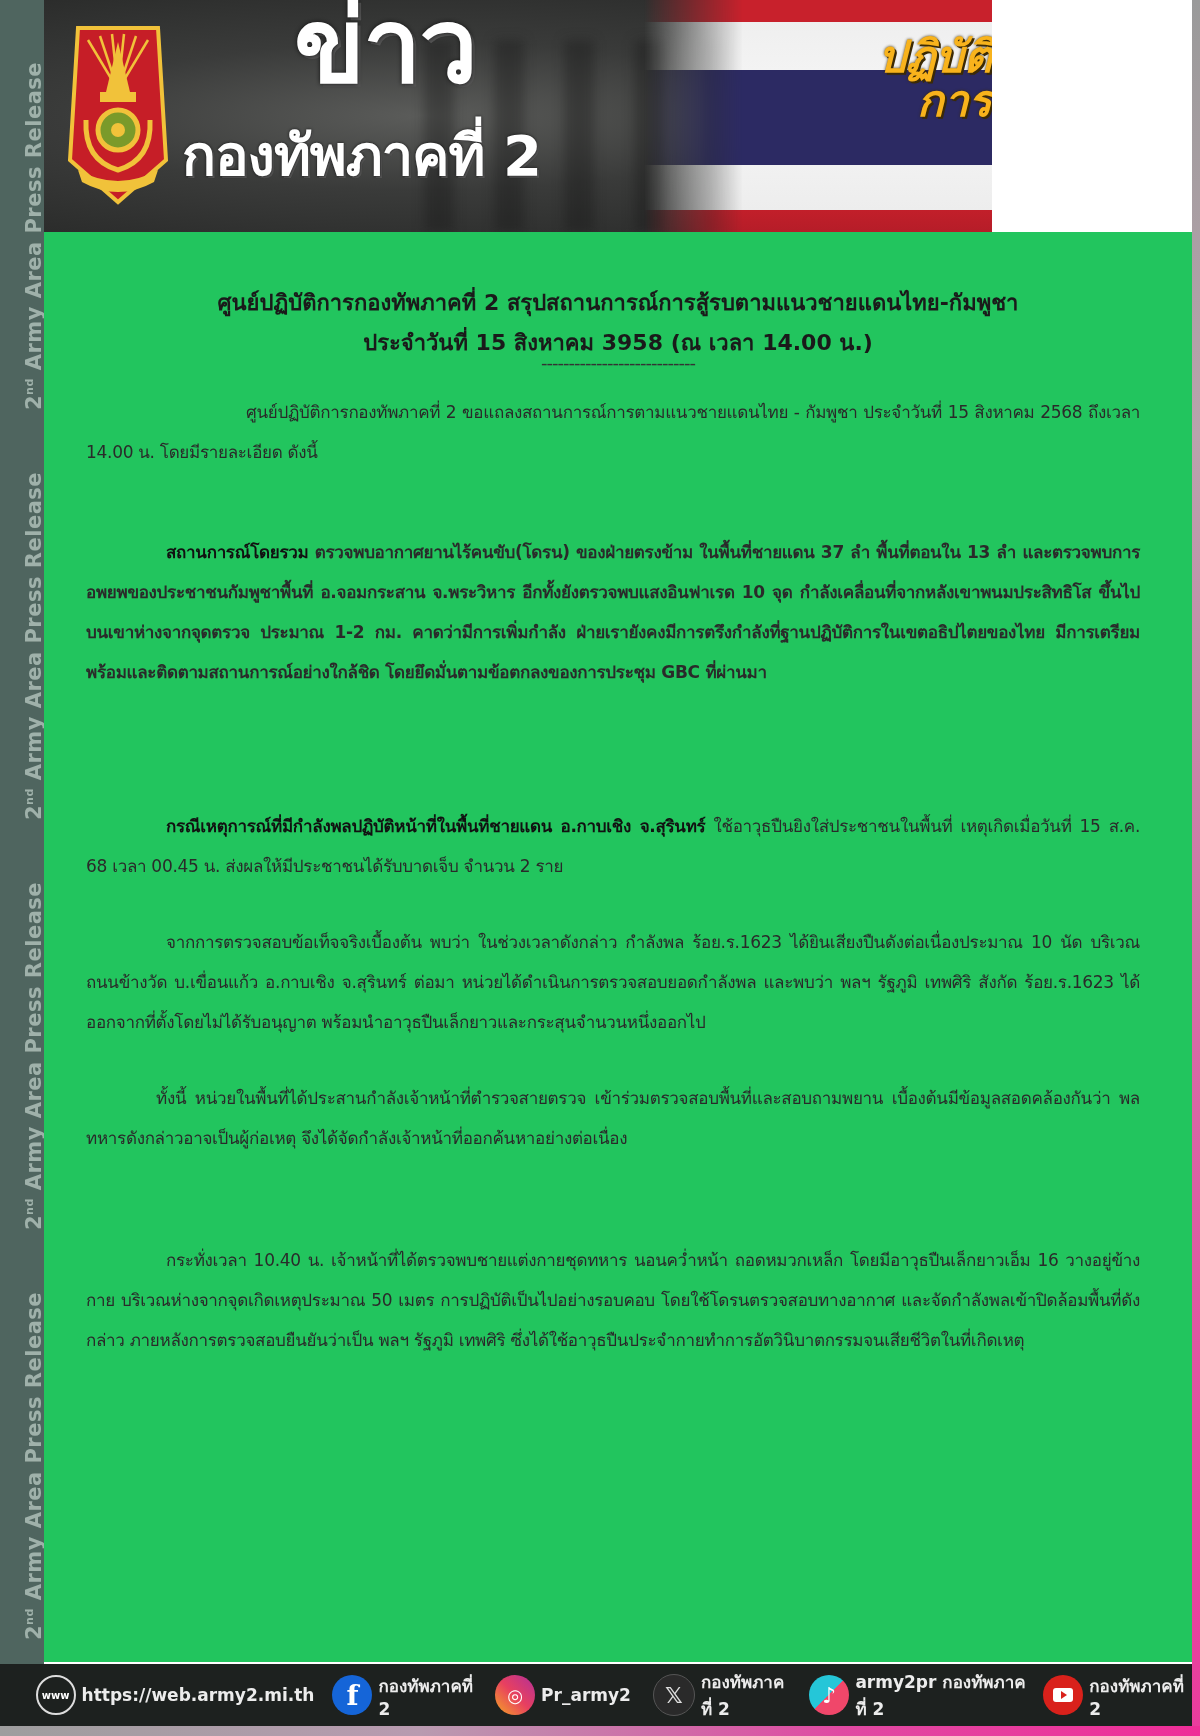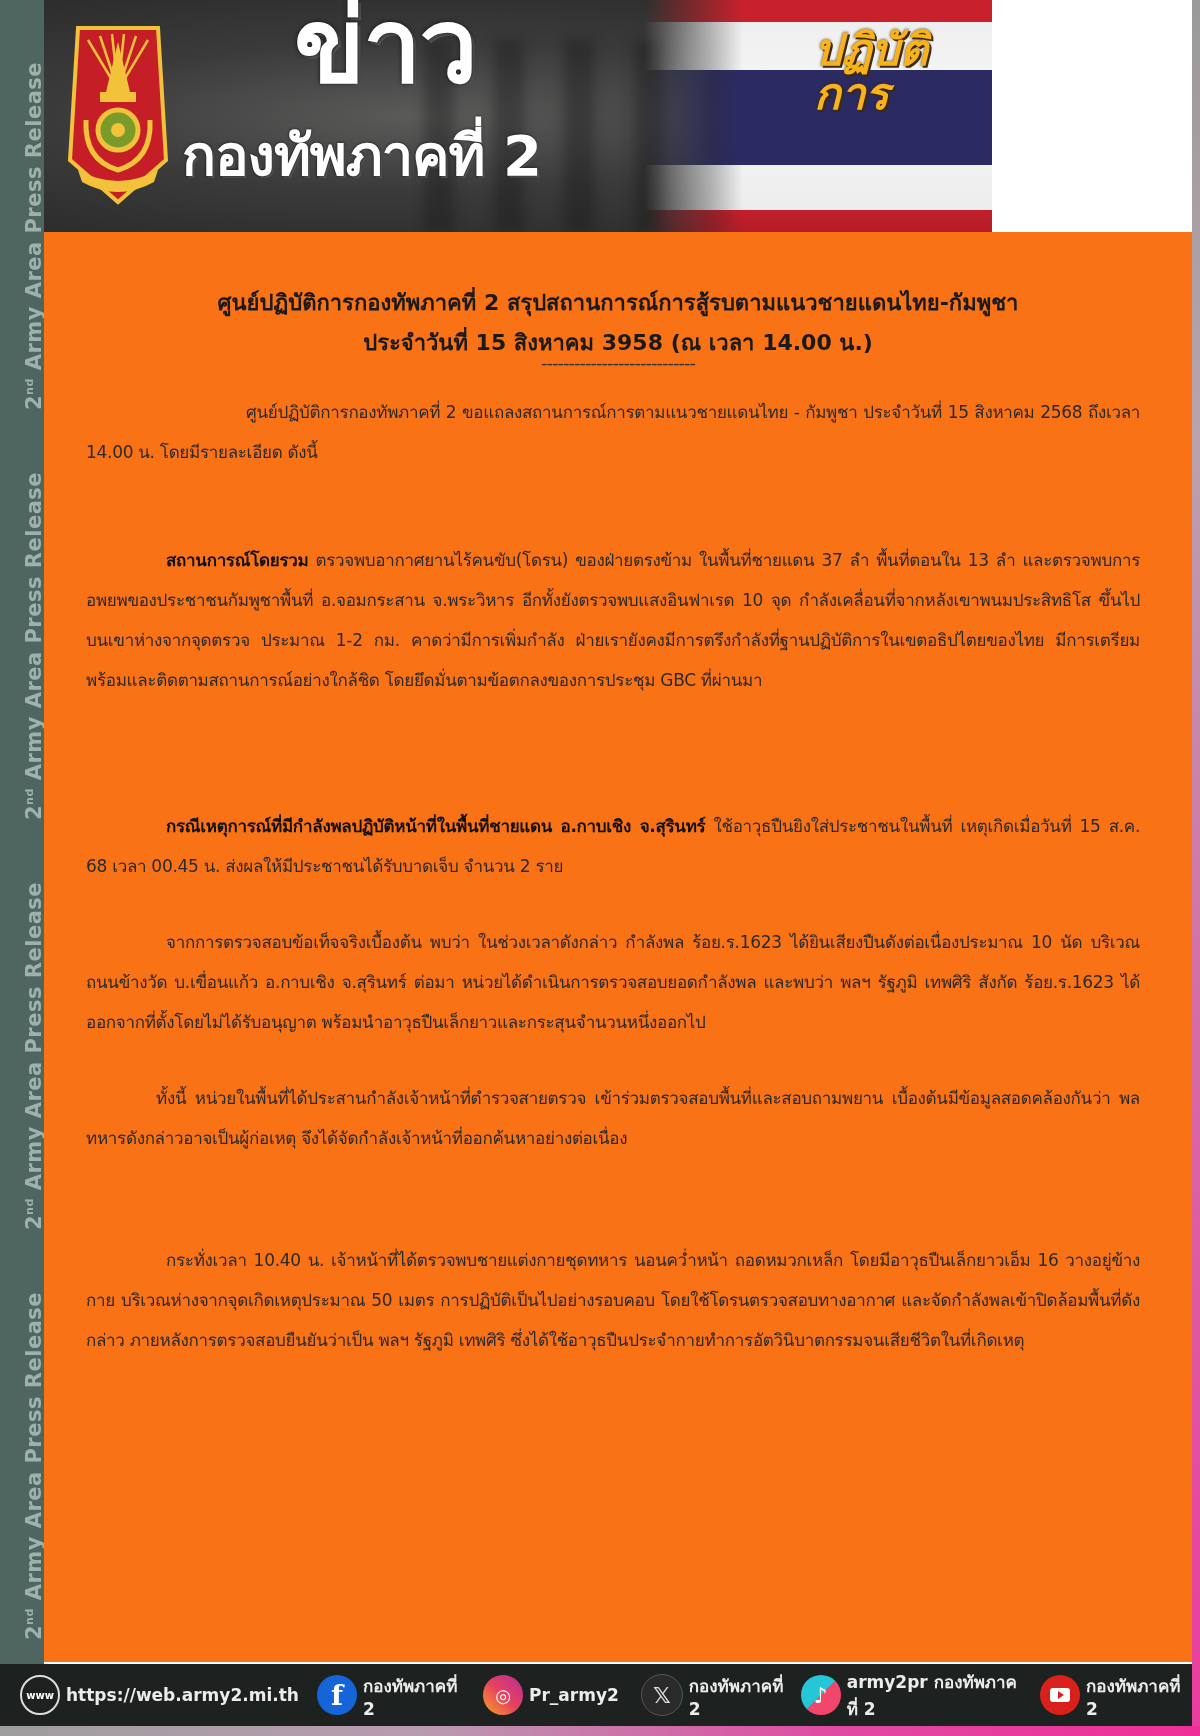--- a/index.html
+++ b/index.html
@@ -66,36 +66,37 @@
     letter-spacing:-2px;
   }
   .title-sub {
     position:absolute; left:138px; top:128px;
     color:#ffffff; font-weight:bold; font-size:56px; line-height:1;
     font-family:"DejaVu Sans", sans-serif;
     text-shadow: 0 0 3px #111, 2px 2px 0 #555;
     letter-spacing:-1px;
   }
   .op-label {
-    position:absolute; left:770px; top:28px;
+    position:absolute; left:770px; top:36px;
     color:#f8b31c; font-weight:bold; font-style:italic; font-size:44px; line-height:1;
-    font-family:Liberation Sans, sans-serif;
+    font-family:Liberation Serif, serif;
     text-shadow: 2px 2px 0 #3b2a05, 0 0 3px #3b2a05;
+    text-align: right;
   }
   .op-name {
     position:absolute; left:630px; top:100px;
     color:#f8c21a; font-weight:bold; font-style:italic; font-size:76px; line-height:1;
     font-family:"DejaVu Sans", sans-serif;
     text-shadow: 3px 3px 0 #3b2a05, 0 0 4px #3b2a05;
     letter-spacing:-1px;
   }
   
   .doc {
     position:absolute; left:44px; top:232px; width:1148px; height:1430px;
-    background:#f97316;
+    background:#22c55e;
   }
   .doc-title {
     position:absolute; left:0; width:1148px; text-align:center;
     font-family:"DejaVu Sans", sans-serif;
     font-weight:bold; font-size:22px; color:#1a1a1a;
     line-height:1;
   }
   .divider {
     position:absolute; left:0; width:1148px; text-align:center;
     font-size:18px; color:#333; top:120px; letter-spacing:-1px;
@@ -112,21 +113,21 @@
   .para b { color:#111; }
   .indent { display:inline-block; }
   
   .footer {
     position:absolute; left:0; top:1664px; width:1192px; height:62px;
     background:#1d211f;
     display:flex; align-items:center;
     font-family:"DejaVu Sans", sans-serif;
     color:#ececec; font-size:17px; font-weight:bold;
   }
-  .fitem { display:flex; align-items:center; margin-right:8px; }
+  .fitem { display:flex; align-items:center; margin-right:8px;margin-left:16px; }
   .ficon {
     width:40px; height:40px; border-radius:50%;
     display:flex; align-items:center; justify-content:center;
     margin-right:6px; font-weight:bold; color:#fff; flex-shrink:0;
   }
   .ic-www { background:transparent; border:2px solid #ddd; width:36px; height:36px; font-size:10px; }
   .ic-fb { background:#1565d8; font-size:28px; font-family:"DejaVu Serif", serif; }
   .ic-ig { background:linear-gradient(45deg,#f5a623,#e8405f 50%,#b2309a); font-size:18px; }
   .ic-x { background:#2a2a2a; border:1px solid #555; font-size:22px; color:#ddd; }
   .ic-tt { background:linear-gradient(135deg,#25c6d8 0 50%, #f0476a 50% 100%); font-size:22px; }
@@ -186,21 +187,21 @@
 
 <div class="doc">
   <div class="doc-title" style="top:60px;">ศูนย์ปฏิบัติการกองทัพภาคที่ 2 สรุปสถานการณ์การสู้รบตามแนวชายแดนไทย-กัมพูชา</div>
   <div class="doc-title" style="top:100px;">ประจำวันที่ 15 สิงหาคม 3958 (ณ เวลา 14.00 น.)</div>
   <div class="divider">----------------------------</div>
 
   <div class="para" style="top:160px;">
     <span class="indent" style="width:160px;"></span><span>ศูนย์ปฏิบัติการกองทัพภาคที่ 2 ขอแถลงสถานการณ์การตามแนวชายแดนไทย - กัมพูชา ประจำวันที่ 15 สิงหาคม 2568 ถึงเวลา 14.00 น. โดยมีรายละเอียด ดังนี้</span>
   </div>
 
-  <div class="para" style="top:308px;">
+  <div class="para" style="top:300px;font-weight:bold;">
     <span class="indent" style="width:80px;"></span><b>สถานการณ์โดยรวม</b><span> ตรวจพบอากาศยานไร้คนขับ(โดรน) ของฝ่ายตรงข้าม ในพื้นที่ชายแดน 37 ลำ พื้นที่ตอนใน 13 ลำ และตรวจพบการอพยพของประชาชนกัมพูชาพื้นที่ อ.จอมกระสาน จ.พระวิหาร อีกทั้งยังตรวจพบแสงอินฟาเรด 10 จุด กำลังเคลื่อนที่จากหลังเขาพนมประสิทธิโส ขึ้นไปบนเขาห่างจากจุดตรวจ ประมาณ 1-2 กม. คาดว่ามีการเพิ่มกำลัง  ฝ่ายเรายังคงมีการตรึงกำลังที่ฐานปฏิบัติการในเขตอธิปไตยของไทย มีการเตรียมพร้อมและติดตามสถานการณ์อย่างใกล้ชิด โดยยึดมั่นตามข้อตกลงของการประชุม GBC  ที่ผ่านมา</span>
   </div>
 
   <div class="para" style="top:574px;">
     <span class="indent" style="width:80px;"></span><b>กรณีเหตุการณ์ที่มีกำลังพลปฏิบัติหน้าที่ในพื้นที่ชายแดน อ.กาบเชิง จ.สุรินทร์</b><span> ใช้อาวุธปืนยิงใส่ประชาชนในพื้นที่ เหตุเกิดเมื่อวันที่ 15 ส.ค. 68 เวลา 00.45 น. ส่งผลให้มีประชาชนได้รับบาดเจ็บ จำนวน 2 ราย</span>
   </div>
 
   <div class="para" style="top:690px;">
     <span class="indent" style="width:80px;"></span><span>จากการตรวจสอบข้อเท็จจริงเบื้องต้น พบว่า ในช่วงเวลาดังกล่าว กำลังพล ร้อย.ร.1623 ได้ยินเสียงปืนดังต่อเนื่องประมาณ 10   นัด บริเวณถนนข้างวัด บ.เขื่อนแก้ว อ.กาบเชิง จ.สุรินทร์ ต่อมา หน่วยได้ดำเนินการตรวจสอบยอดกำลังพล และพบว่า พลฯ รัฐภูมิ เทพศิริ สังกัด ร้อย.ร.1623 ได้ออกจากที่ตั้งโดยไม่ได้รับอนุญาต พร้อมนำอาวุธปืนเล็กยาวและกระสุนจำนวนหนึ่งออกไป</span>
   </div>

